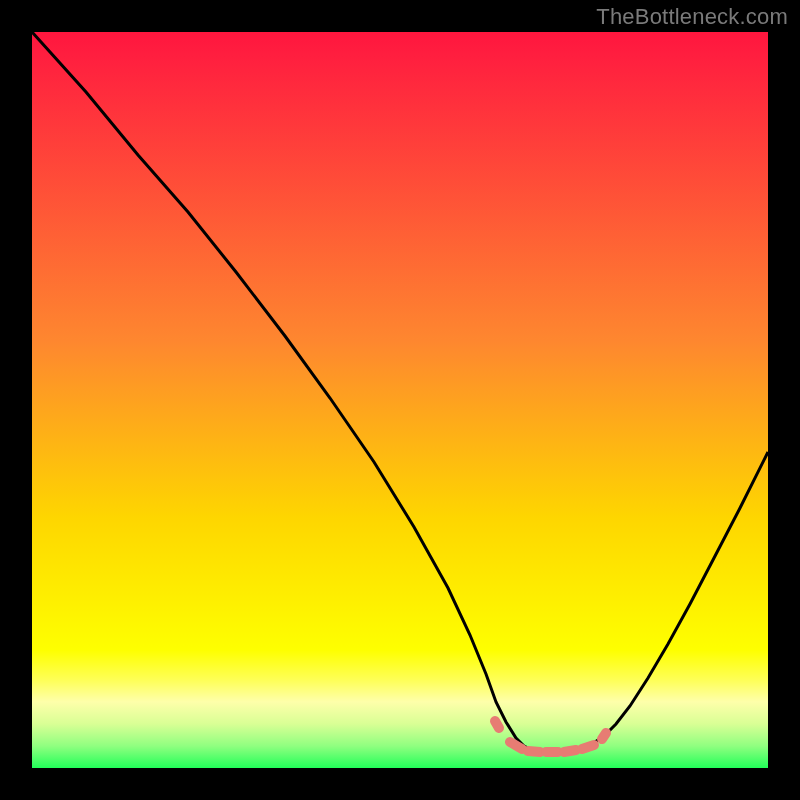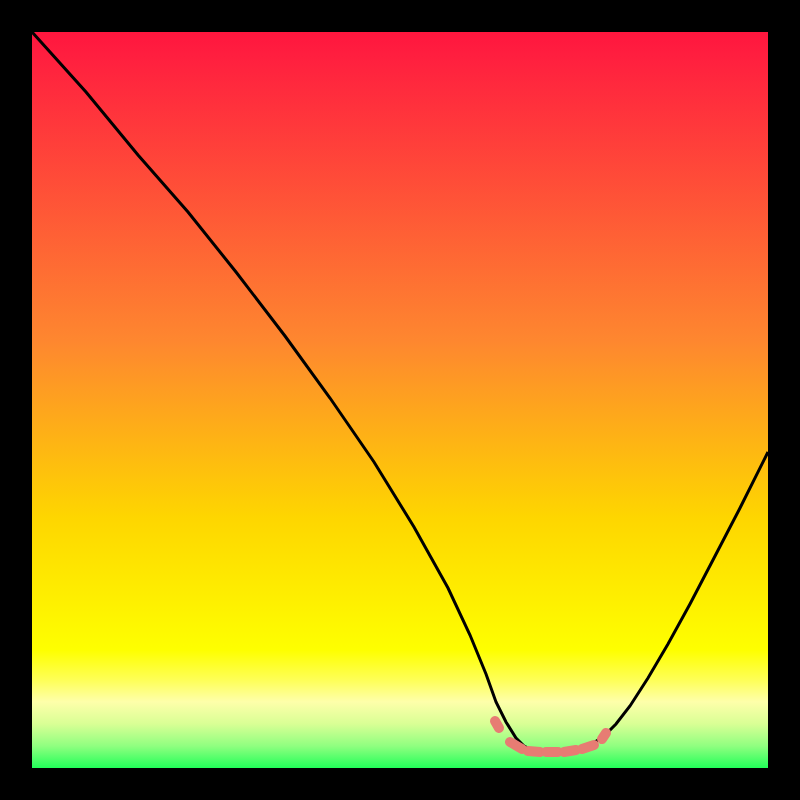--- a/index.html
+++ b/index.html
@@ -101,13 +101,14 @@
       <line x1="510" y1="742" x2="522" y2="749"></line>
       <line x1="528" y1="751" x2="540" y2="752"></line>
       <line x1="546" y1="752" x2="558" y2="752"></line>
       <line x1="564" y1="752" x2="576" y2="750"></line>
       <line x1="582" y1="749" x2="594" y2="745"></line>
 
       <line x1="602" y1="739" x2="606" y2="733"></line>
     </g>
   </svg>
 
+  <div class="attribution">TheBottleneck.com</div>
 </div>
 
 </body></html>

